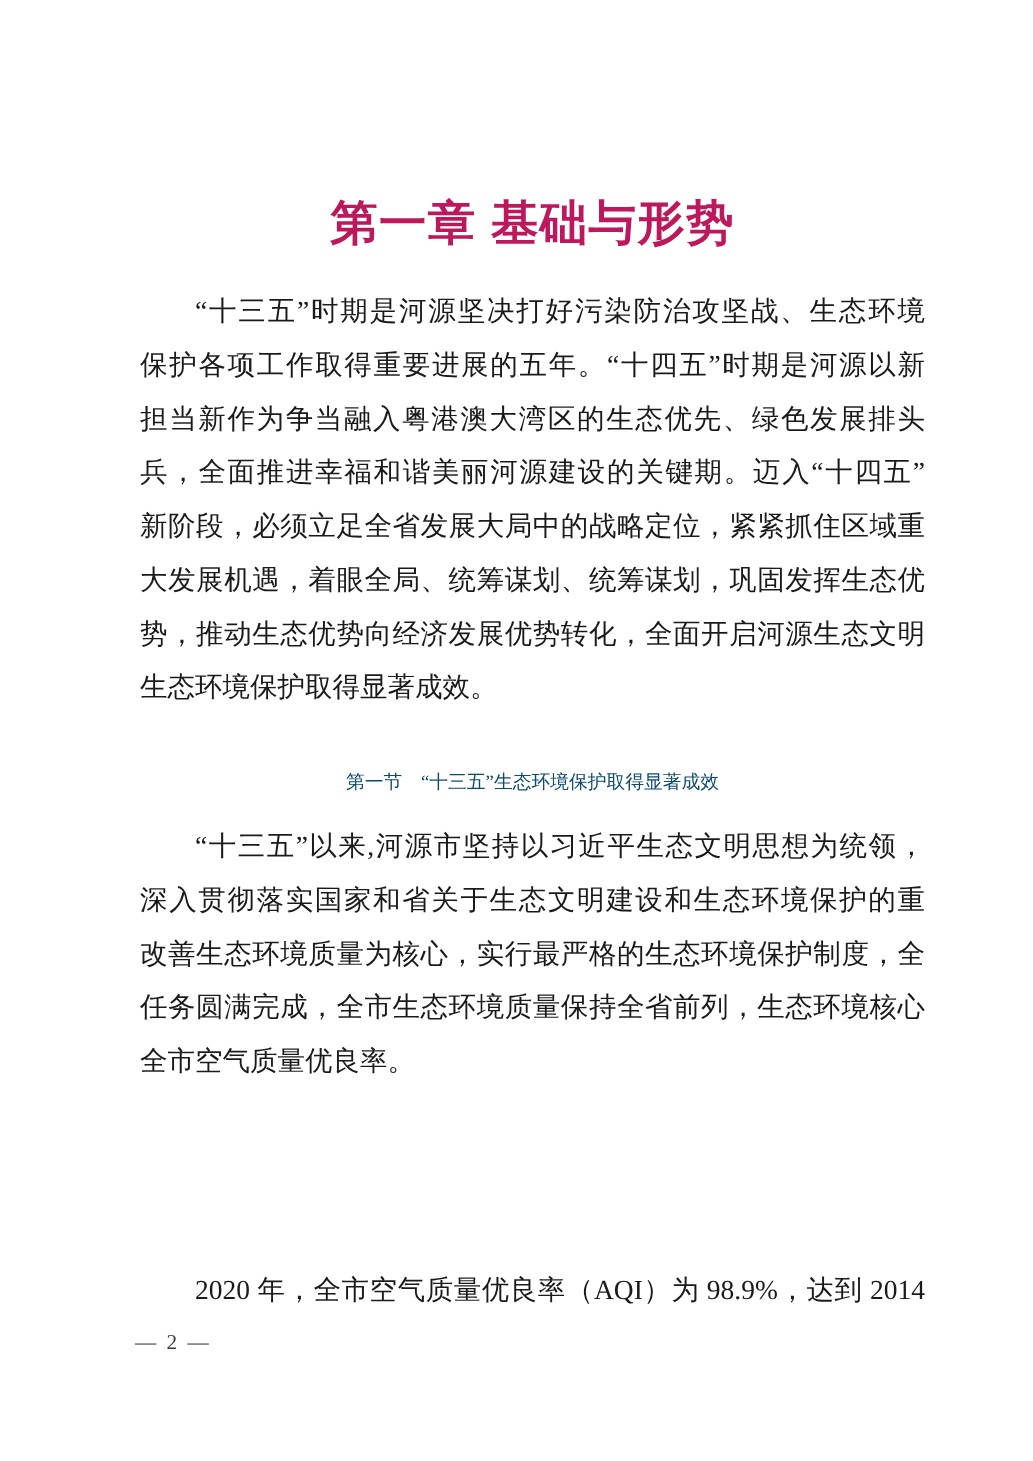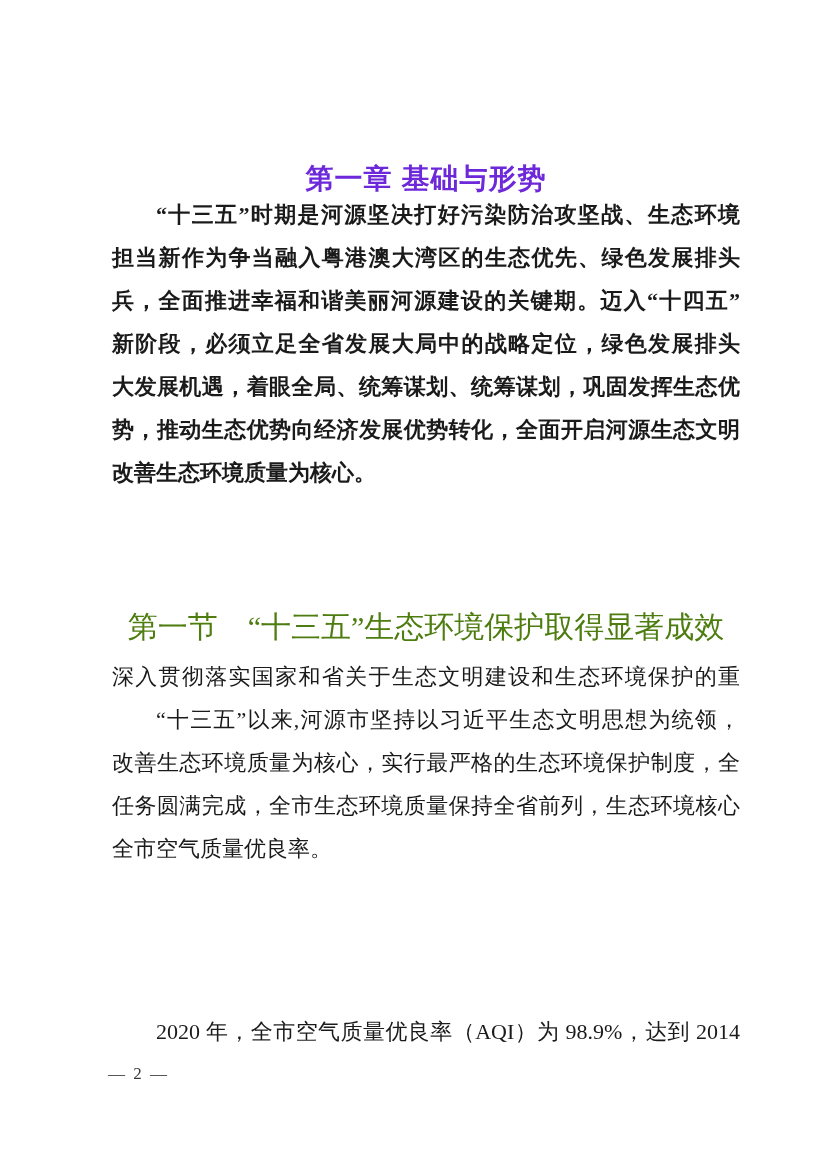--- a/index.html
+++ b/index.html
@@ -14,52 +14,52 @@
   }
   .chapter-title {
     position: absolute;
     left: 112px;
     top: 159px;
     width: 628px;
     margin: 0;
     text-align: center;
     font-family: "Liberation Sans", sans-serif;
     font-weight: 700;
-    font-size: 28px;
+    font-size: 38px;
     line-height: 40px;
     letter-spacing: 1px;
-    color: #6d28d9;
+    color: #be185d;
   }
   .paragraph {
     position: absolute;
     left: 112px;
     width: 628px;
     font-size: 22px;
   }
   .line {
     height: 43px;
     line-height: 43px;
     text-align: justify;
     text-align-last: justify;
     text-justify: inter-character;
   }
   .line.first { padding-left: 44px; }
   .line.end { text-align-last: left; }
-  .para1 { top: 193px; font-weight: bold; }
+  .para1 { top: 227px; }
   .section-title {
     position: absolute;
     left: 112px;
     top: 605px;
     width: 628px;
     margin: 0;
     text-align: center;
     font-weight: 400;
-    font-size: 30px;
+    font-size: 15px;
     line-height: 43px;
-    color: #4d7c0f;
+    color: #0c4a6e;
   }
   .para2 { top: 655px; }
   .para3 { top: 1010px; }
   .footer {
     position: absolute;
     left: 108px;
     top: 1063px;
     font-size: 17px;
     line-height: 22px;
     letter-spacing: 2px;
@@ -68,33 +68,34 @@
 </style>
 </head>
 <body>
 
 <div class="page">
 
   <h1 class="chapter-title">第一章 基础与形势</h1>
 
   <div class="paragraph para1">
     <div class="line first">“十三五”时期是河源坚决打好污染防治攻坚战、生态环境</div>
+    <div class="line">保护各项工作取得重要进展的五年。“十四五”时期是河源以新</div>
     <div class="line">担当新作为争当融入粤港澳大湾区的生态优先、绿色发展排头</div>
     <div class="line">兵，全面推进幸福和谐美丽河源建设的关键期。迈入“十四五”</div>
-    <div class="line">新阶段，必须立足全省发展大局中的战略定位，绿色发展排头</div>
+    <div class="line">新阶段，必须立足全省发展大局中的战略定位，紧紧抓住区域重</div>
     <div class="line">大发展机遇，着眼全局、统筹谋划、统筹谋划，巩固发挥生态优</div>
     <div class="line">势，推动生态优势向经济发展优势转化，全面开启河源生态文明</div>
-    <div class="line end">改善生态环境质量为核心。</div>
+    <div class="line end">生态环境保护取得显著成效。</div>
   </div>
 
   <h2 class="section-title">第一节  “十三五”生态环境保护取得显著成效</h2>
 
   <div class="paragraph para2">
+    <div class="line first">“十三五”以来,河源市坚持以习近平生态文明思想为统领，</div>
     <div class="line">深入贯彻落实国家和省关于生态文明建设和生态环境保护的重</div>
-    <div class="line first">“十三五”以来,河源市坚持以习近平生态文明思想为统领，</div>
     <div class="line">改善生态环境质量为核心，实行最严格的生态环境保护制度，全</div>
     <div class="line">任务圆满完成，全市生态环境质量保持全省前列，生态环境核心</div>
     <div class="line end">全市空气质量优良率。</div>
   </div>
 
   <div class="paragraph para3">
     <div class="line first">2020 年，全市空气质量优良率（AQI）为 98.9%，达到 2014</div>
   </div>
 
   <div class="footer">— 2 —</div>

